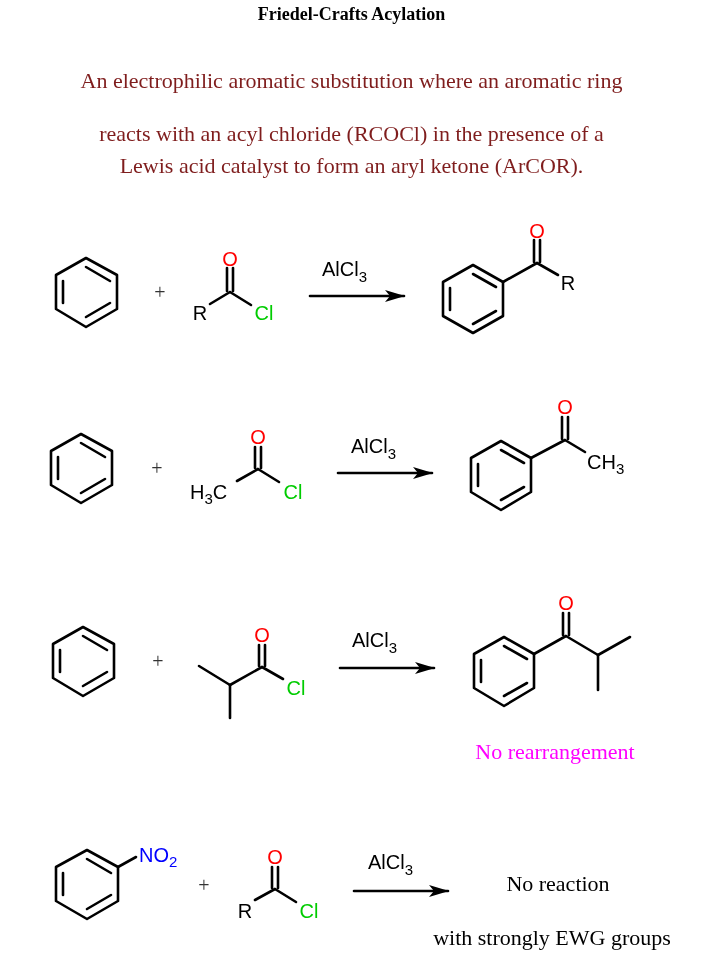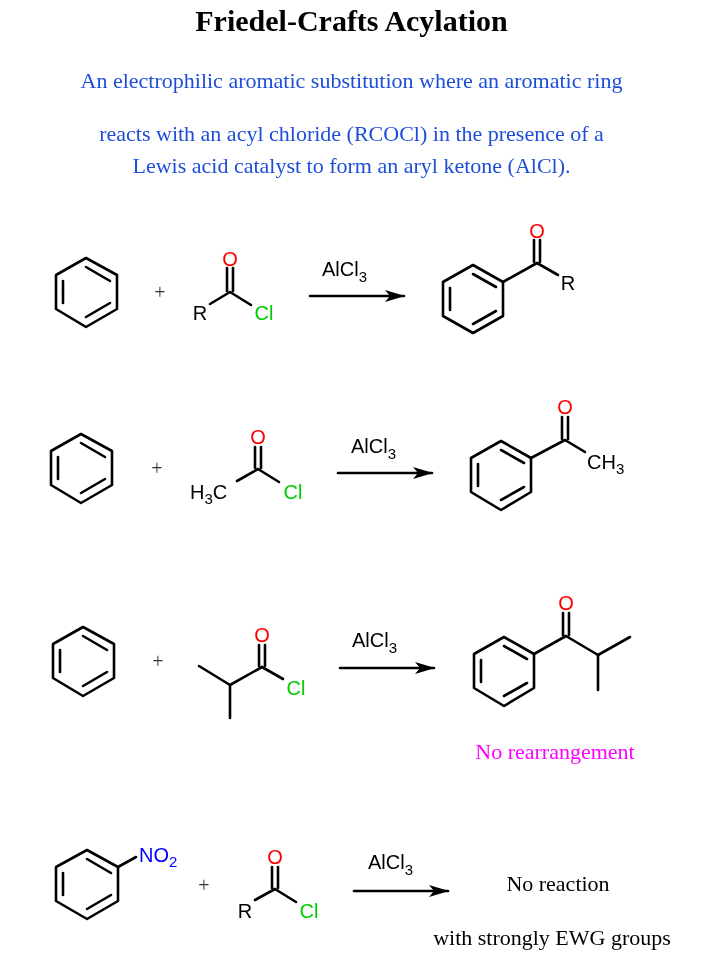--- a/index.html
+++ b/index.html
@@ -1,38 +1,38 @@
 <!DOCTYPE html>
 <html><head>
 <meta charset="utf-8">
 <style>
   html, body { margin: 0; padding: 0; background: #ffffff; }
   body { width: 703px; height: 972px; position: relative; overflow: hidden; }
   .title {
     position: absolute; left: 0; top: 4px; width: 703px; text-align: center;
-    font-family: "Liberation Serif", serif; font-weight: bold; font-size: 30px; color: #000;
+    font-family: "Liberation Serif", serif; font-weight: bold; font-size: 18px; color: #000;
   }
   .desc {
     position: absolute; left: 0; width: 703px; text-align: center;
-    font-family: "Liberation Serif", serif; font-size: 22px; color: #1d4ed8;
+    font-family: "Liberation Serif", serif; font-size: 22px; color: #7f1d1d;
   }
   svg { position: absolute; left: 0; top: 0; }
   .bond { stroke: #000; stroke-width: 2.6; fill: none; stroke-linecap: round; stroke-linejoin: round; }
   .atom { font-family: "Liberation Sans", sans-serif; font-size: 20px; }
   .plus { font-family: "Liberation Serif", serif; font-size: 20px; fill: #333; }
   .cond { font-family: "Liberation Sans", sans-serif; font-size: 20px; fill: #000; }
   .note { font-family: "Liberation Serif", serif; font-size: 22px; }
 </style>
 </head>
 <body>
 
 <div class="title">Friedel-Crafts Acylation</div>
 <div class="desc" style="top:68px;">An electrophilic aromatic substitution where an aromatic ring</div>
 <div class="desc" style="top:121px;">reacts with an acyl chloride (RCOCl) in the presence of a</div>
-<div class="desc" style="top:153px;">Lewis acid catalyst to form an aryl ketone (AlCl).</div>
+<div class="desc" style="top:153px;">Lewis acid catalyst to form an aryl ketone (ArCOR).</div>
 
 <svg width="703" height="972" viewBox="0 0 703 972">
   <defs>
     <marker id="ah" viewBox="0 0 20 12" refX="19" refY="6" markerWidth="20" markerHeight="12" markerUnits="userSpaceOnUse" orient="auto">
       <path d="M0,0 L20,6 L0,12 L5,6 Z" fill="#000"></path>
     </marker>
   </defs>
 
   <g>
 

